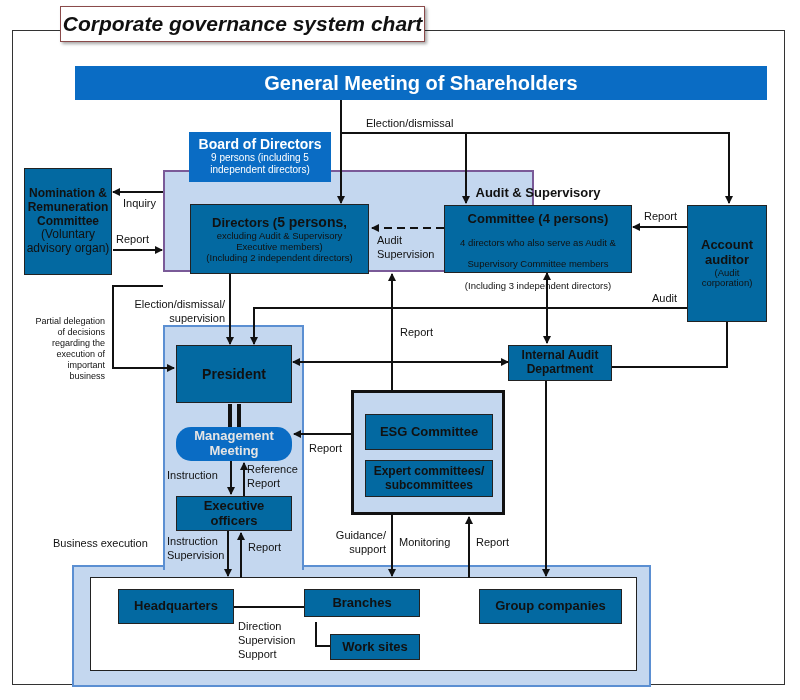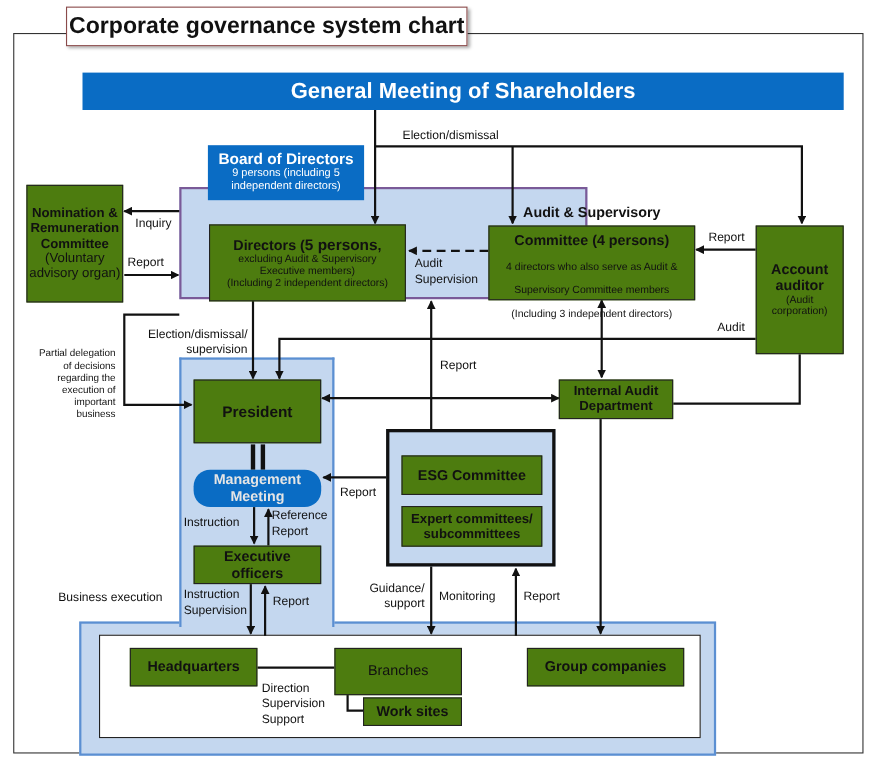--- a/index.html
+++ b/index.html
@@ -1,25 +1,25 @@
 <!DOCTYPE html>
 <html><head>
 <meta charset="utf-8">
 <style>
   html, body { margin:0; padding:0; background:#fff; }
   body { width:800px; height:700px; position:relative; overflow:hidden; font-family:"Liberation Sans", sans-serif; color:#111; }
   .abs { position:absolute; box-sizing:border-box; }
   .frame { left:12px; top:30px; width:773px; height:655px; border:1.5px solid #333; }
-  .title-box { left:60px; top:6px; width:365px; height:36px; background:#fff; border:1.5px solid #8a4a4a; box-shadow:2px 2px 3px rgba(0,0,0,0.35); display:flex; align-items:center; justify-content:center; font-weight:bold; font-size:21px; }
+  .title-box { left:60px; top:6px; width:365px; height:36px; background:#fff; border:1.5px solid #8a4a4a; box-shadow:2px 2px 3px rgba(0,0,0,0.35); display:flex; align-items:center; justify-content:center; font-weight:bold; font-size:21px;font-style:italic; }
   .gms { left:75px; top:66px; width:692px; height:34px; background:#0a6cc4; color:#fff; font-weight:bold; font-size:20px; display:flex; align-items:center; justify-content:center; }
   .board-panel { left:163px; top:170px; width:371px; height:102px; background:#c4d7ef; border:2px solid #7a5a98; }
   .board-label { left:189px; top:132px; width:142px; height:50px; background:#0a6cc4; color:#fff; text-align:center; line-height:1.15; }
   .board-label .t1 { font-weight:bold; font-size:14px; display:block; margin-top:4px; }
   .board-label .t2 { font-size:10px; display:block; }
-  .gbox { background:#4d7c0f; border:1.5px solid #222; text-align:center; display:flex; flex-direction:column; align-items:center; justify-content:center; line-height:1.15; }
+  .gbox { background:#0369a1; border:1.5px solid #222; text-align:center; display:flex; flex-direction:column; align-items:center; justify-content:center; line-height:1.15; }
   .exec-col { left:163px; top:325px; width:141px; height:245px; background:#c4d7ef; border:2px solid #5b8fd2; border-bottom:none; }
   .exec-bottom { left:72px; top:565px; width:579px; height:122px; background:#c4d7ef; border:2px solid #5b8fd2; }
   .exec-inner { left:90px; top:577px; width:547px; height:94px; background:#fff; border:1.5px solid #222; }
   .esg-panel { left:351px; top:390px; width:154px; height:125px; background:#c4d7ef; border:3px solid #111; }
   .mgmt { left:176px; top:427px; width:116px; height:34px; background:#0a6cc4; color:#e5e5e5; font-weight:bold; font-size:13px; text-align:center; line-height:1.15; display:flex; align-items:center; justify-content:center;border-radius:15px; }
   .lbl { font-size:11px; line-height:1.25; white-space:nowrap; }
   svg.wires { position:absolute; left:0; top:0; }
 </style>
 </head>
 <body>
@@ -151,21 +151,21 @@
   <span>ESG Committee</span>
 </div>
 <div class="abs gbox" style="left:365px;top:460px;width:128px;height:37px;font-size:12px;font-weight:bold;">
   <span>Expert committees/</span>
   <span>subcommittees</span>
 </div>
 
 <div class="abs gbox" style="left:118px;top:589px;width:116px;height:35px;font-size:13px;font-weight:bold;">
   <span>Headquarters</span>
 </div>
-<div class="abs gbox" style="left:304px;top:589px;width:116px;height:43px;font-size:13px;font-weight:normal;">
+<div class="abs gbox" style="left:304px;top:589px;width:116px;height:28px;font-size:13px;font-weight:bold;">
   <span>Branches</span>
 </div>
 <div class="abs gbox" style="left:330px;top:634px;width:90px;height:26px;font-size:13px;font-weight:bold;">
   <span>Work sites</span>
 </div>
 <div class="abs gbox" style="left:479px;top:589px;width:143px;height:35px;font-size:13px;font-weight:bold;">
   <span>Group companies</span>
 </div>
 
 <div class="abs lbl" style="left:366px;top:117px;">Election/dismissal</div>

